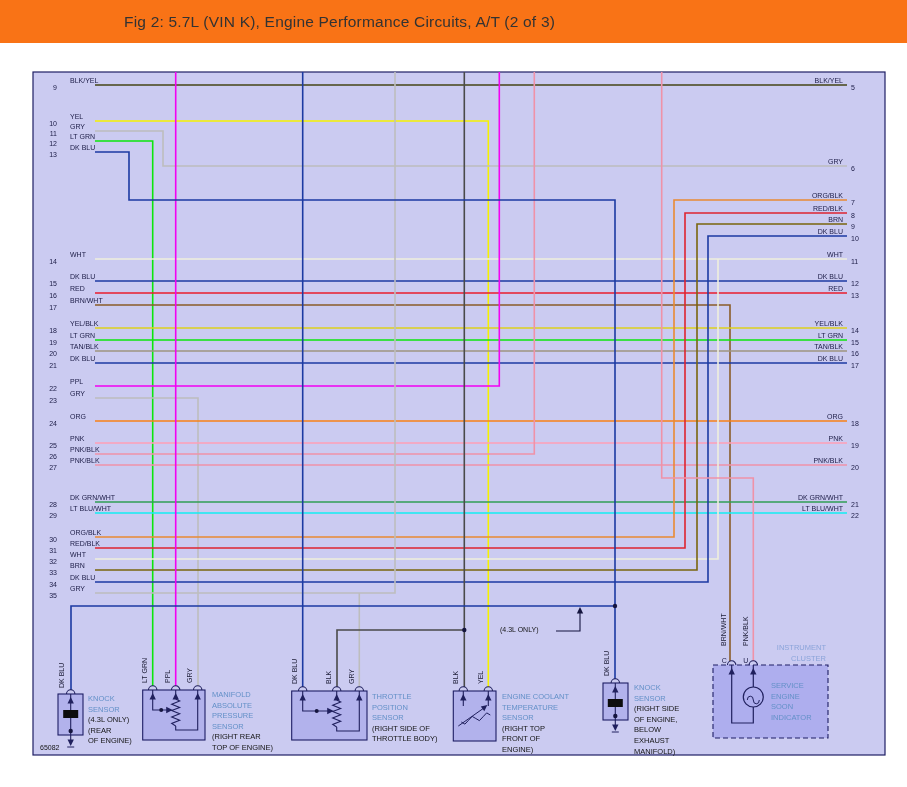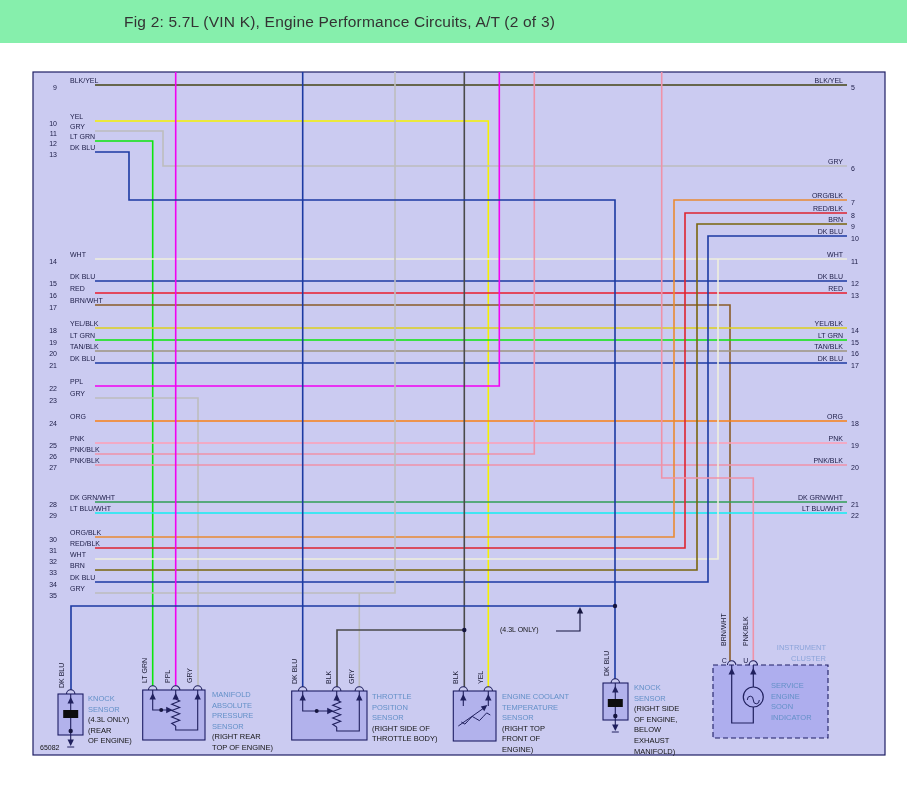--- a/index.html
+++ b/index.html
@@ -1,18 +1,18 @@
 <!DOCTYPE html>
 <html><head>
 <meta charset="utf-8">
 <style>
   html,body{margin:0;padding:0;background:#fff;}
   .page{position:relative;width:907px;height:787px;background:#ffffff;overflow:hidden;
         font-family:"Liberation Sans","DejaVu Sans",sans-serif;}
-  .header{position:absolute;top:0;left:0;width:907px;height:43px;background:#86efac;
+  .header{position:absolute;top:0;left:0;width:907px;height:43px;background:#f97316;
           display:flex;align-items:center;}
   .header h1{margin:0 0 0 124px;font-size:15.5px;font-weight:400;color:#333;letter-spacing:.2px;}
   svg{position:absolute;top:0;left:0;}
   svg text{font-family:"Liberation Sans","DejaVu Sans",sans-serif;}
   .pin{font-size:7px;fill:#1c1c46;}
   .vlabel{font-size:7px;fill:#20203a;}
   .sblue{font-size:7.5px;fill:#6390c8;}
   .sdark{font-size:7.5px;fill:#141414;}
   .cblue{font-size:7.5px;fill:#8ba4da;}
   .note{font-size:7px;fill:#141414;}

